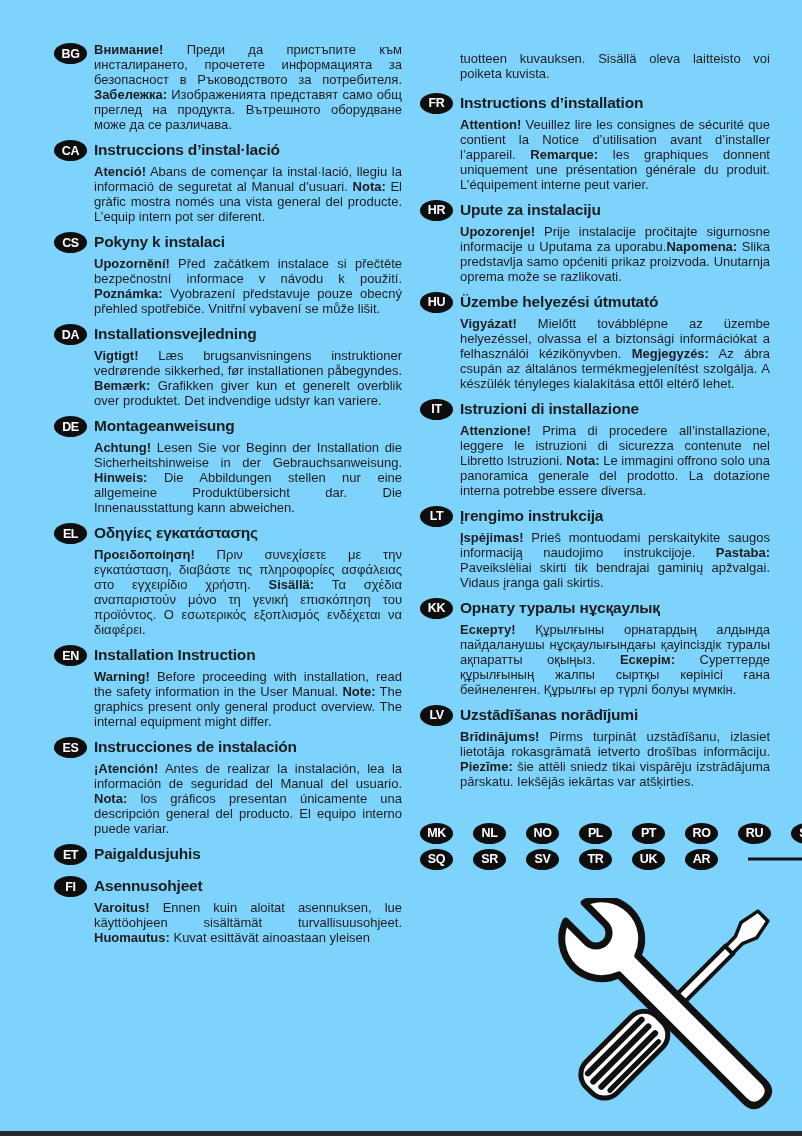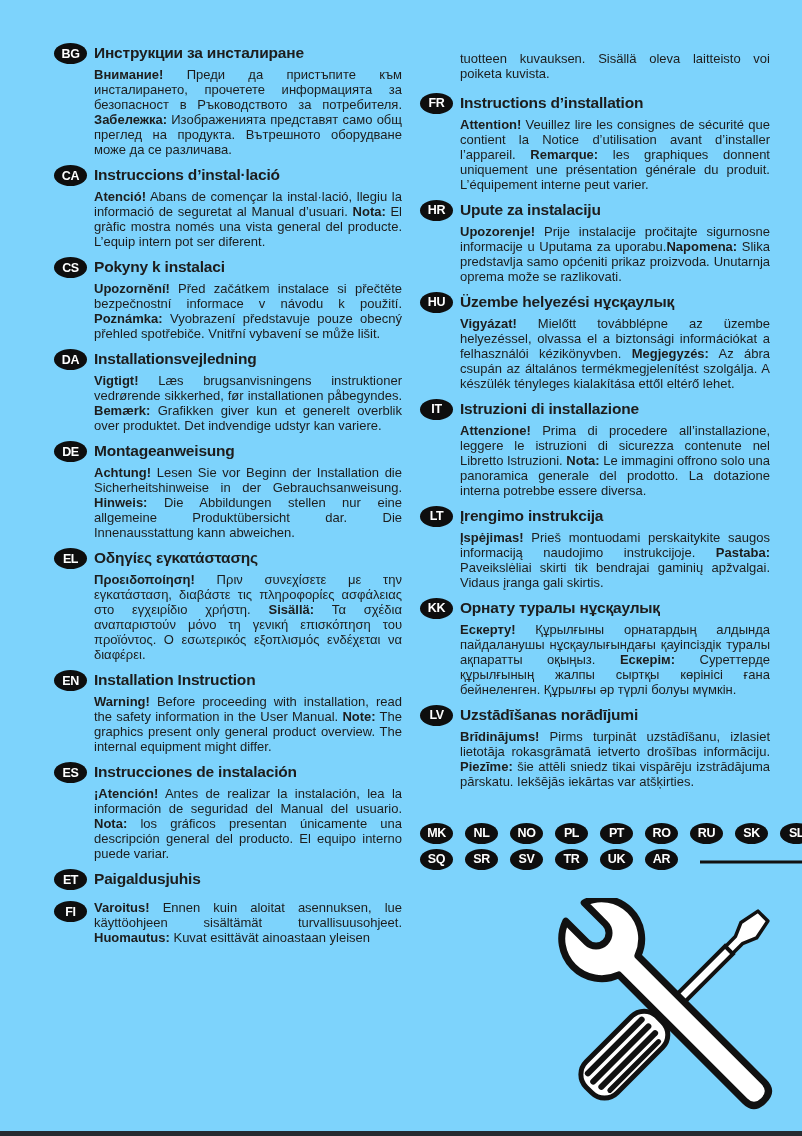--- a/index.html
+++ b/index.html
@@ -17,35 +17,34 @@
     flex:none;display:inline-flex;align-items:center;justify-content:center;
     width:33px;height:21px;border-radius:50%;background:#0e0e0e;color:#ffffff;
     font-weight:bold;font-size:12.5px;letter-spacing:-0.4px;margin-top:1px;
   }
   .sec-content{flex:1;min-width:0;}
   .sec-title{font-size:15.5px;font-weight:bold;margin:2px 0 5px 0;letter-spacing:-0.2px;}
   .sec-body{font-size:13px;line-height:15px;text-align:justify;margin:0;}
   .sec-body b{font-weight:bold;}
   .cont{font-size:13px;line-height:15.4px;text-align:justify;margin:9px 0 10px 40px;}
   .lang-rows{margin-top:34px;}
-  .lang-row{display:flex;align-items:flex-end;gap:12px;margin-bottom:5px;}
+  .lang-row{display:flex;align-items:center;gap:20px;margin-bottom:5px;}
   .lang-row .badge{margin-top:0;}
   .arrow-wrap{display:inline-flex;align-items:center;margin-left:6px;}
   .tools{position:absolute;left:546px;top:898px;}
   .bottom-bar{position:absolute;left:0;right:0;bottom:0;height:5px;background:#272b30;}
 </style>
 </head>
 <body>
 
 <div class="page">
   <div class="col" id="col-left">
       <div class="section">
         <span class="badge">BG</span>
         <div class="sec-content">
-          <div class="sec-title">Инструкции за инсталиране</div>
           <p class="sec-body"><b>Внимание!</b><span> Преди да пристъпите към инсталирането, прочетете информацията за безопасност в Ръководството за потребителя. </span><b>Забележка:</b><span> Изображенията представят само общ преглед на продукта. Вътрешното оборудване може да се различава.</span></p>
         </div>
       </div>
       <div class="section">
         <span class="badge">CA</span>
         <div class="sec-content">
           <div class="sec-title">Instruccions d’instal·lació</div>
           <p class="sec-body"><b>Atenció!</b><span> Abans de començar la instal·lació, llegiu la informació de seguretat al Manual d’usuari. </span><b>Nota:</b><span> El gràfic mostra només una vista general del producte. L’equip intern pot ser diferent.</span></p>
         </div>
       </div>
@@ -93,20 +92,21 @@
       </div>
       <div class="section">
         <span class="badge">ET</span>
         <div class="sec-content">
           <div class="sec-title">Paigaldusjuhis</div>
         </div>
       </div>
       <div class="section">
         <span class="badge">FI</span>
         <div class="sec-content">
+          <div class="sec-title">Asennusohjeet</div>
           <p class="sec-body"><b>Varoitus!</b><span> Ennen kuin aloitat asennuksen, lue käyttöohjeen sisältämät turvallisuusohjeet. </span><b>Huomautus:</b><span> Kuvat esittävät ainoastaan yleisen</span></p>
         </div>
       </div>
     </div>
 
   <div class="col" id="col-right">
     <p class="cont" id="continuation"><span>tuotteen kuvauksen. Sisällä oleva laitteisto voi poiketa kuvista.</span></p>
     <div id="right-sections">
         <div class="section">
           <span class="badge">FR</span>
@@ -118,21 +118,21 @@
         <div class="section">
           <span class="badge">HR</span>
           <div class="sec-content">
             <div class="sec-title">Upute za instalaciju</div>
             <p class="sec-body"><b>Upozorenje!</b><span> Prije instalacije pročitajte sigurnosne informacije u Uputama za uporabu.</span><b>Napomena:</b><span> Slika predstavlja samo općeniti prikaz proizvoda. Unutarnja oprema može se razlikovati.</span></p>
           </div>
         </div>
         <div class="section">
           <span class="badge">HU</span>
           <div class="sec-content">
-            <div class="sec-title">Üzembe helyezési нұсқаулық</div>
+            <div class="sec-title">Üzembe helyezési útmutató</div>
             <p class="sec-body"><b>Vigyázat!</b><span> Mielőtt továbblépne az üzembe helyezéssel, olvassa el a biztonsági információkat a felhasználói kézikönyvben. </span><b>Megjegyzés:</b><span> Az ábra csupán az általános termékmegjelenítést szolgálja. A készülék tényleges kialakítása ettől eltérő lehet.</span></p>
           </div>
         </div>
         <div class="section">
           <span class="badge">IT</span>
           <div class="sec-content">
             <div class="sec-title">Istruzioni di installazione</div>
             <p class="sec-body"><b>Attenzione!</b><span> Prima di procedere all’installazione, leggere le istruzioni di sicurezza contenute nel Libretto Istruzioni. </span><b>Nota:</b><span> Le immagini offrono solo una panoramica generale del prodotto. La dotazione interna potrebbe essere diversa.</span></p>
           </div>
         </div>

